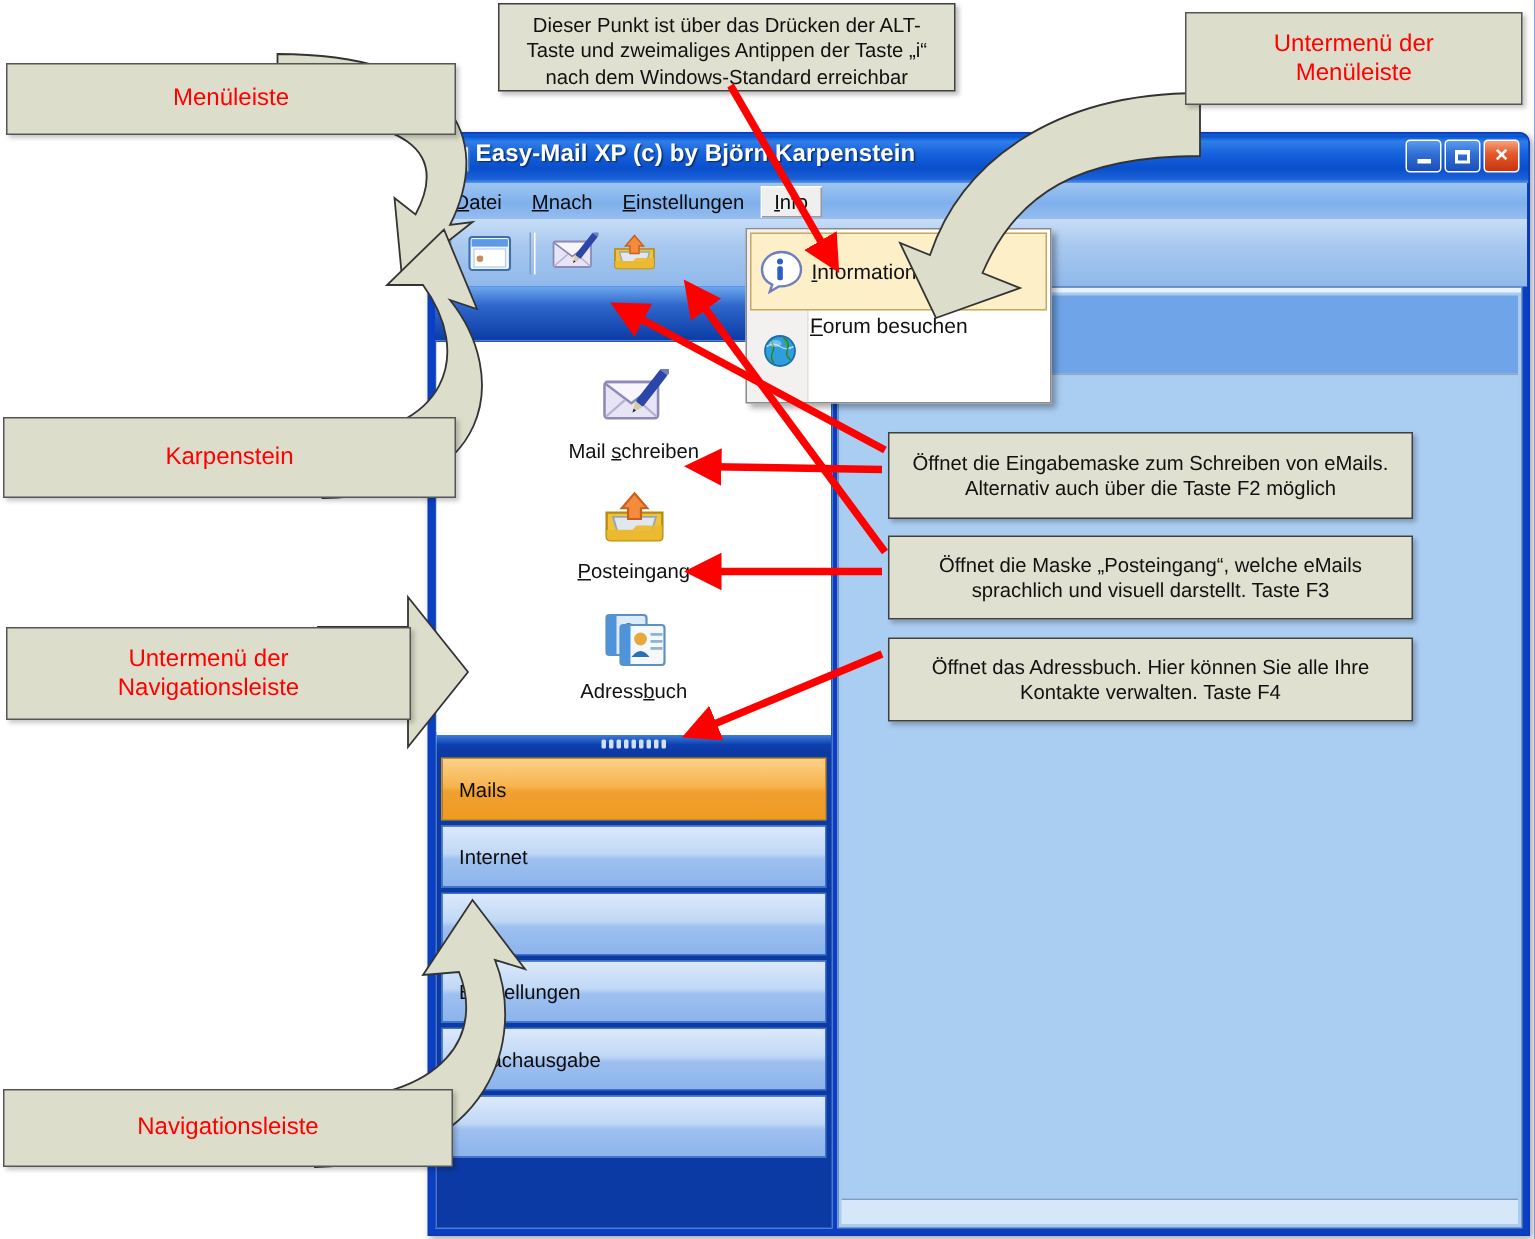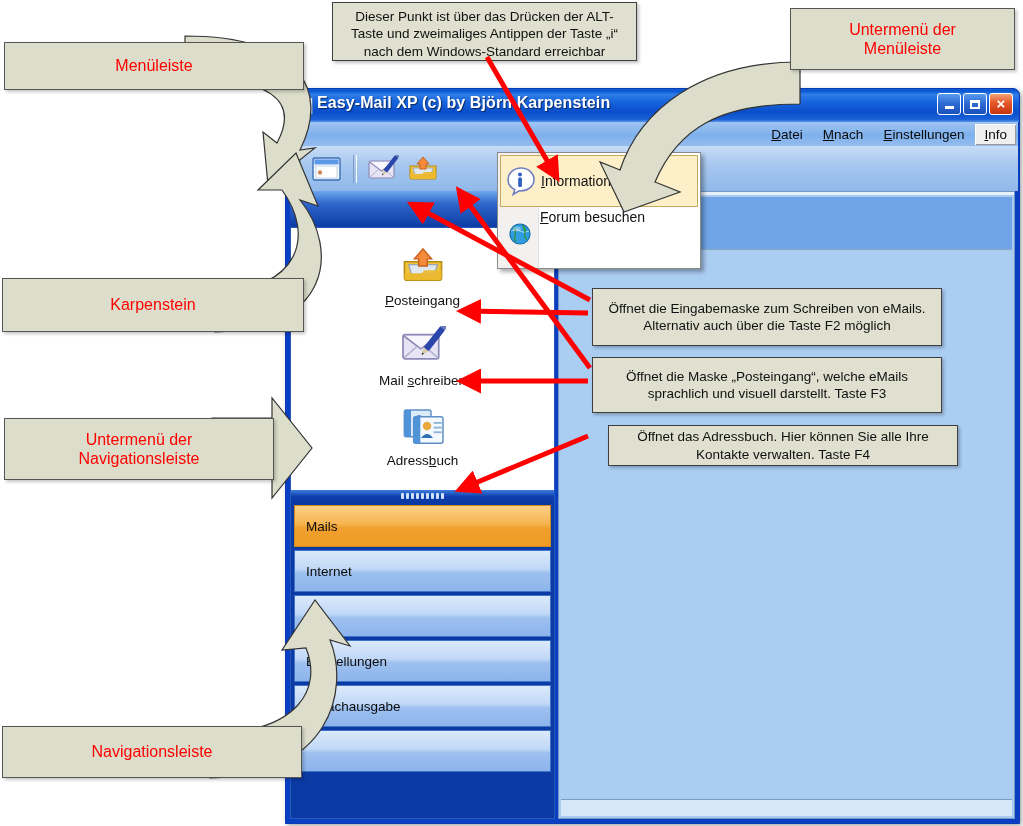--- a/index.html
+++ b/index.html
@@ -51,21 +51,21 @@
   .wbtn.max{background:linear-gradient(to bottom,#5b9bef,#2f6dd4 45%,#1b4fb9);}
   .wbtn.close{background:linear-gradient(to bottom,#f6a27a,#e6592c 42%,#c63510);}
   .wbtn.min::after{content:"";position:absolute;bottom:5px;width:9px;height:3px;background:#fff;}
   .wbtn.max::after{content:"";position:absolute;width:10px;height:9px;border:2px solid #fff;border-top-width:3px;box-sizing:border-box;}
   .wbtn.close span{color:#fff;font-size:15px;font-weight:bold;line-height:1;transform:translateY(-1px);}
 
   
   .menubar{
     position:absolute;left:3px;top:33px;width:729px;height:24px;
     background:linear-gradient(to bottom,#9ec5f2,#7fb0ec 55%,#95bdef);
-    display:flex;align-items:center;padding-left:5px;box-sizing:border-box;justify-content:flex-end;
+    display:flex;align-items:center;padding-left:5px;box-sizing:border-box;
   }
   .menu-item{
     font-size:13.5px;color:#0a0a0a;padding:3px 9px;margin-right:2px;white-space:nowrap;
   }
   .menu-item.open{
     background:#f0eff0;
     box-shadow:inset 1px 1px 0 #fff, inset -1px -1px 0 #9a9a9a;
   }
   .menu-item u{text-decoration:underline;}
 
@@ -245,44 +245,44 @@
       <div class="content-footer"></div>
     </div>
 
     <div class="nav-panel">
 
       <div class="nav-icons">
 
         <div class="nav-icon-item">
           <div class="glyph">
             <svg width="46" height="40" viewBox="0 0 32 28">
-              <path d="M3 11 L3 22 Q3 24 5 24 L27 24 Q29 24 29 22 L29 11 Z" fill="#f0c33c" stroke="#b58b14" stroke-width="1.1"></path>
-              <path d="M6 13 L26 13 L24 20 L8 20 Z" fill="#dfe7ef" stroke="#9aa6b4" stroke-width=".9"></path>
-              <path d="M16 2 L22 9 L19 9 L19 14 L13 14 L13 9 L10 9 Z" fill="#f58b3c" stroke="#c8601a" stroke-width="1"></path>
-              <path d="M3 11 L3 22 Q3 24 5 24 L27 24 Q29 24 29 22 L29 17 L17 17 L15 19 L3 19 Z" fill="#edb92e" opacity=".92"></path>
-            </svg>
-          </div>
-          <div class="caption"><u>P</u>osteingang</div>
-        </div>
-
-        <div class="nav-icon-item">
-          <div class="glyph">
-            <svg width="46" height="40" viewBox="0 0 32 28">
               <rect x="2" y="6" width="25" height="17" rx="1.5" fill="#e6e4f5" stroke="#8d8ab8" stroke-width="1.2"></rect>
               <path d="M2.6 7 L14.5 16 L26.4 7" fill="#f7f6fc" stroke="#8d8ab8" stroke-width="1.1"></path>
               <path d="M2.6 22.3 L11.5 14.5 M26.4 22.3 L17.5 14.5" stroke="#b3b0d0" stroke-width="1"></path>
               <g transform="rotate(38 20 14)">
                 <rect x="17.8" y="-2" width="4.4" height="19" rx="1" fill="#2a46a8"></rect>
                 <rect x="17.8" y="-4.6" width="4.4" height="3" fill="#6f7fbe"></rect>
                 <path d="M17.8 17 L20 22 L22.2 17 Z" fill="#d8c9a8"></path>
                 <path d="M19.3 20.3 L20 22 L20.7 20.3 Z" fill="#1a1a1a"></path>
               </g>
             </svg>
           </div>
           <div class="caption">Mail <u>s</u>chreiben</div>
+        </div>
+
+        <div class="nav-icon-item">
+          <div class="glyph">
+            <svg width="46" height="40" viewBox="0 0 32 28">
+              <path d="M3 11 L3 22 Q3 24 5 24 L27 24 Q29 24 29 22 L29 11 Z" fill="#f0c33c" stroke="#b58b14" stroke-width="1.1"></path>
+              <path d="M6 13 L26 13 L24 20 L8 20 Z" fill="#dfe7ef" stroke="#9aa6b4" stroke-width=".9"></path>
+              <path d="M16 2 L22 9 L19 9 L19 14 L13 14 L13 9 L10 9 Z" fill="#f58b3c" stroke="#c8601a" stroke-width="1"></path>
+              <path d="M3 11 L3 22 Q3 24 5 24 L27 24 Q29 24 29 22 L29 17 L17 17 L15 19 L3 19 Z" fill="#edb92e" opacity=".92"></path>
+            </svg>
+          </div>
+          <div class="caption"><u>P</u>osteingang</div>
         </div>
 
         <div class="nav-icon-item">
           <div class="glyph">
             <svg width="46" height="40" viewBox="0 0 34 30">
               <rect x="3" y="3" width="20" height="20" rx="1.5" fill="#dcebfa" stroke="#5f8fc4" stroke-width="1.1"></rect>
               <rect x="3" y="3" width="5" height="20" fill="#4f93d8"></rect>
               <circle cx="14" cy="10" r="3" fill="#2f6fb5"></circle>
               <path d="M9.5 19 Q14 13.5 18.5 19 Z" fill="#2f6fb5"></path>
               <rect x="10" y="8" width="22" height="20" rx="1.5" fill="#f4f9ff" stroke="#5f8fc4" stroke-width="1.1"></rect>
@@ -361,21 +361,21 @@
       <span style="font-size:14px;color:#111;"><u>F</u>orum besuchen</span>
     </div>
   </div>
 
   <div class="ann-box" style="left:332px;top:2px;width:305px;height:59px;">Dieser Punkt ist über das Drücken der ALT-Taste und zweimaliges Antippen der Taste „i“ nach dem Windows-Standard erreichbar</div>
 
   <div class="ann-box" style="left:592px;top:288px;width:350px;height:58px;display:flex;align-items:center;justify-content:center;">Öffnet die Eingabemaske zum Schreiben von eMails. Alternativ auch über die Taste F2 möglich</div>
 
   <div class="ann-box" style="left:592px;top:357px;width:350px;height:56px;display:flex;align-items:center;justify-content:center;">Öffnet die Maske „Posteingang“, welche eMails sprachlich und visuell darstellt.  Taste F3</div>
 
-  <div class="ann-box" style="left:608px;top:425px;width:350px;height:41px;display:flex;align-items:center;justify-content:center;">Öffnet das Adressbuch. Hier können Sie alle Ihre Kontakte verwalten. Taste F4</div>
+  <div class="ann-box" style="left:592px;top:425px;width:350px;height:56px;display:flex;align-items:center;justify-content:center;">Öffnet das Adressbuch. Hier können Sie alle Ihre Kontakte verwalten. Taste F4</div>
 
   <svg class="overlay">
     <defs>
       <marker id="ah" markerWidth="5" markerHeight="5" refX="3.6" refY="2.5" orient="auto">
         <path d="M0,0 L5,2.5 L0,5 z" fill="#ff0000"></path>
       </marker>
     </defs>
 
     <line x1="487" y1="57" x2="556" y2="176" stroke="#ff0000" stroke-width="5" marker-end="url(#ah)"></line>
 

